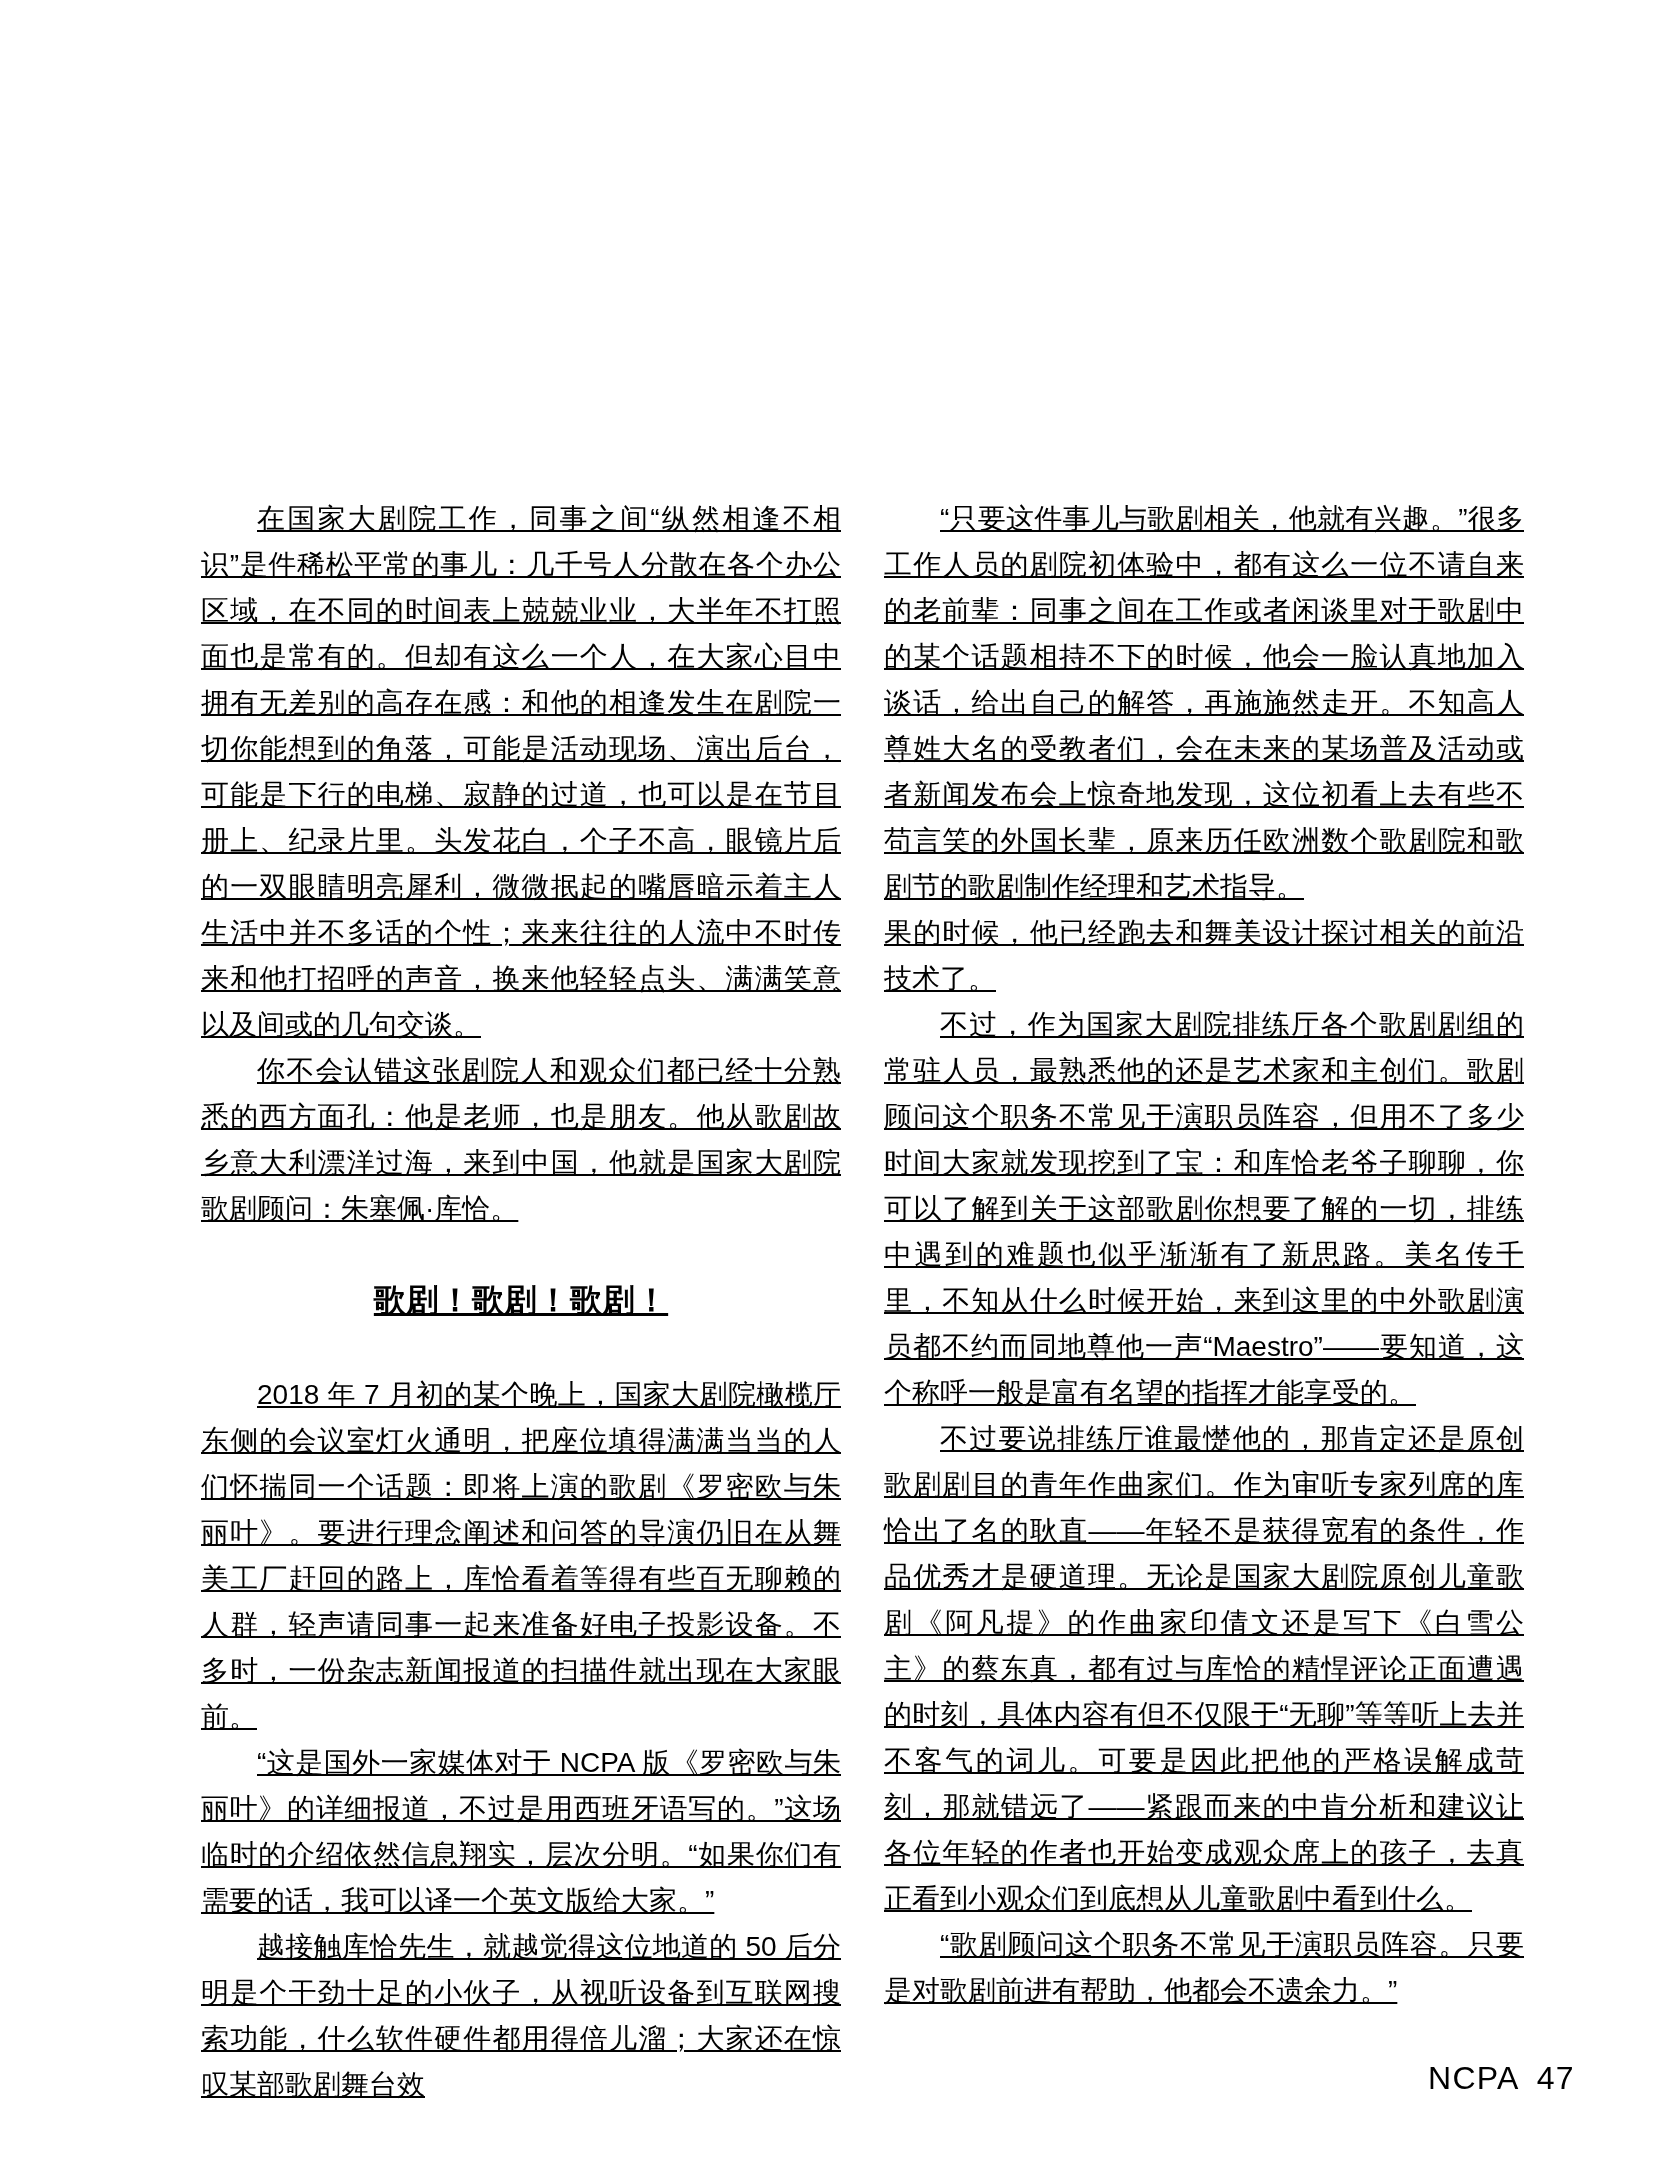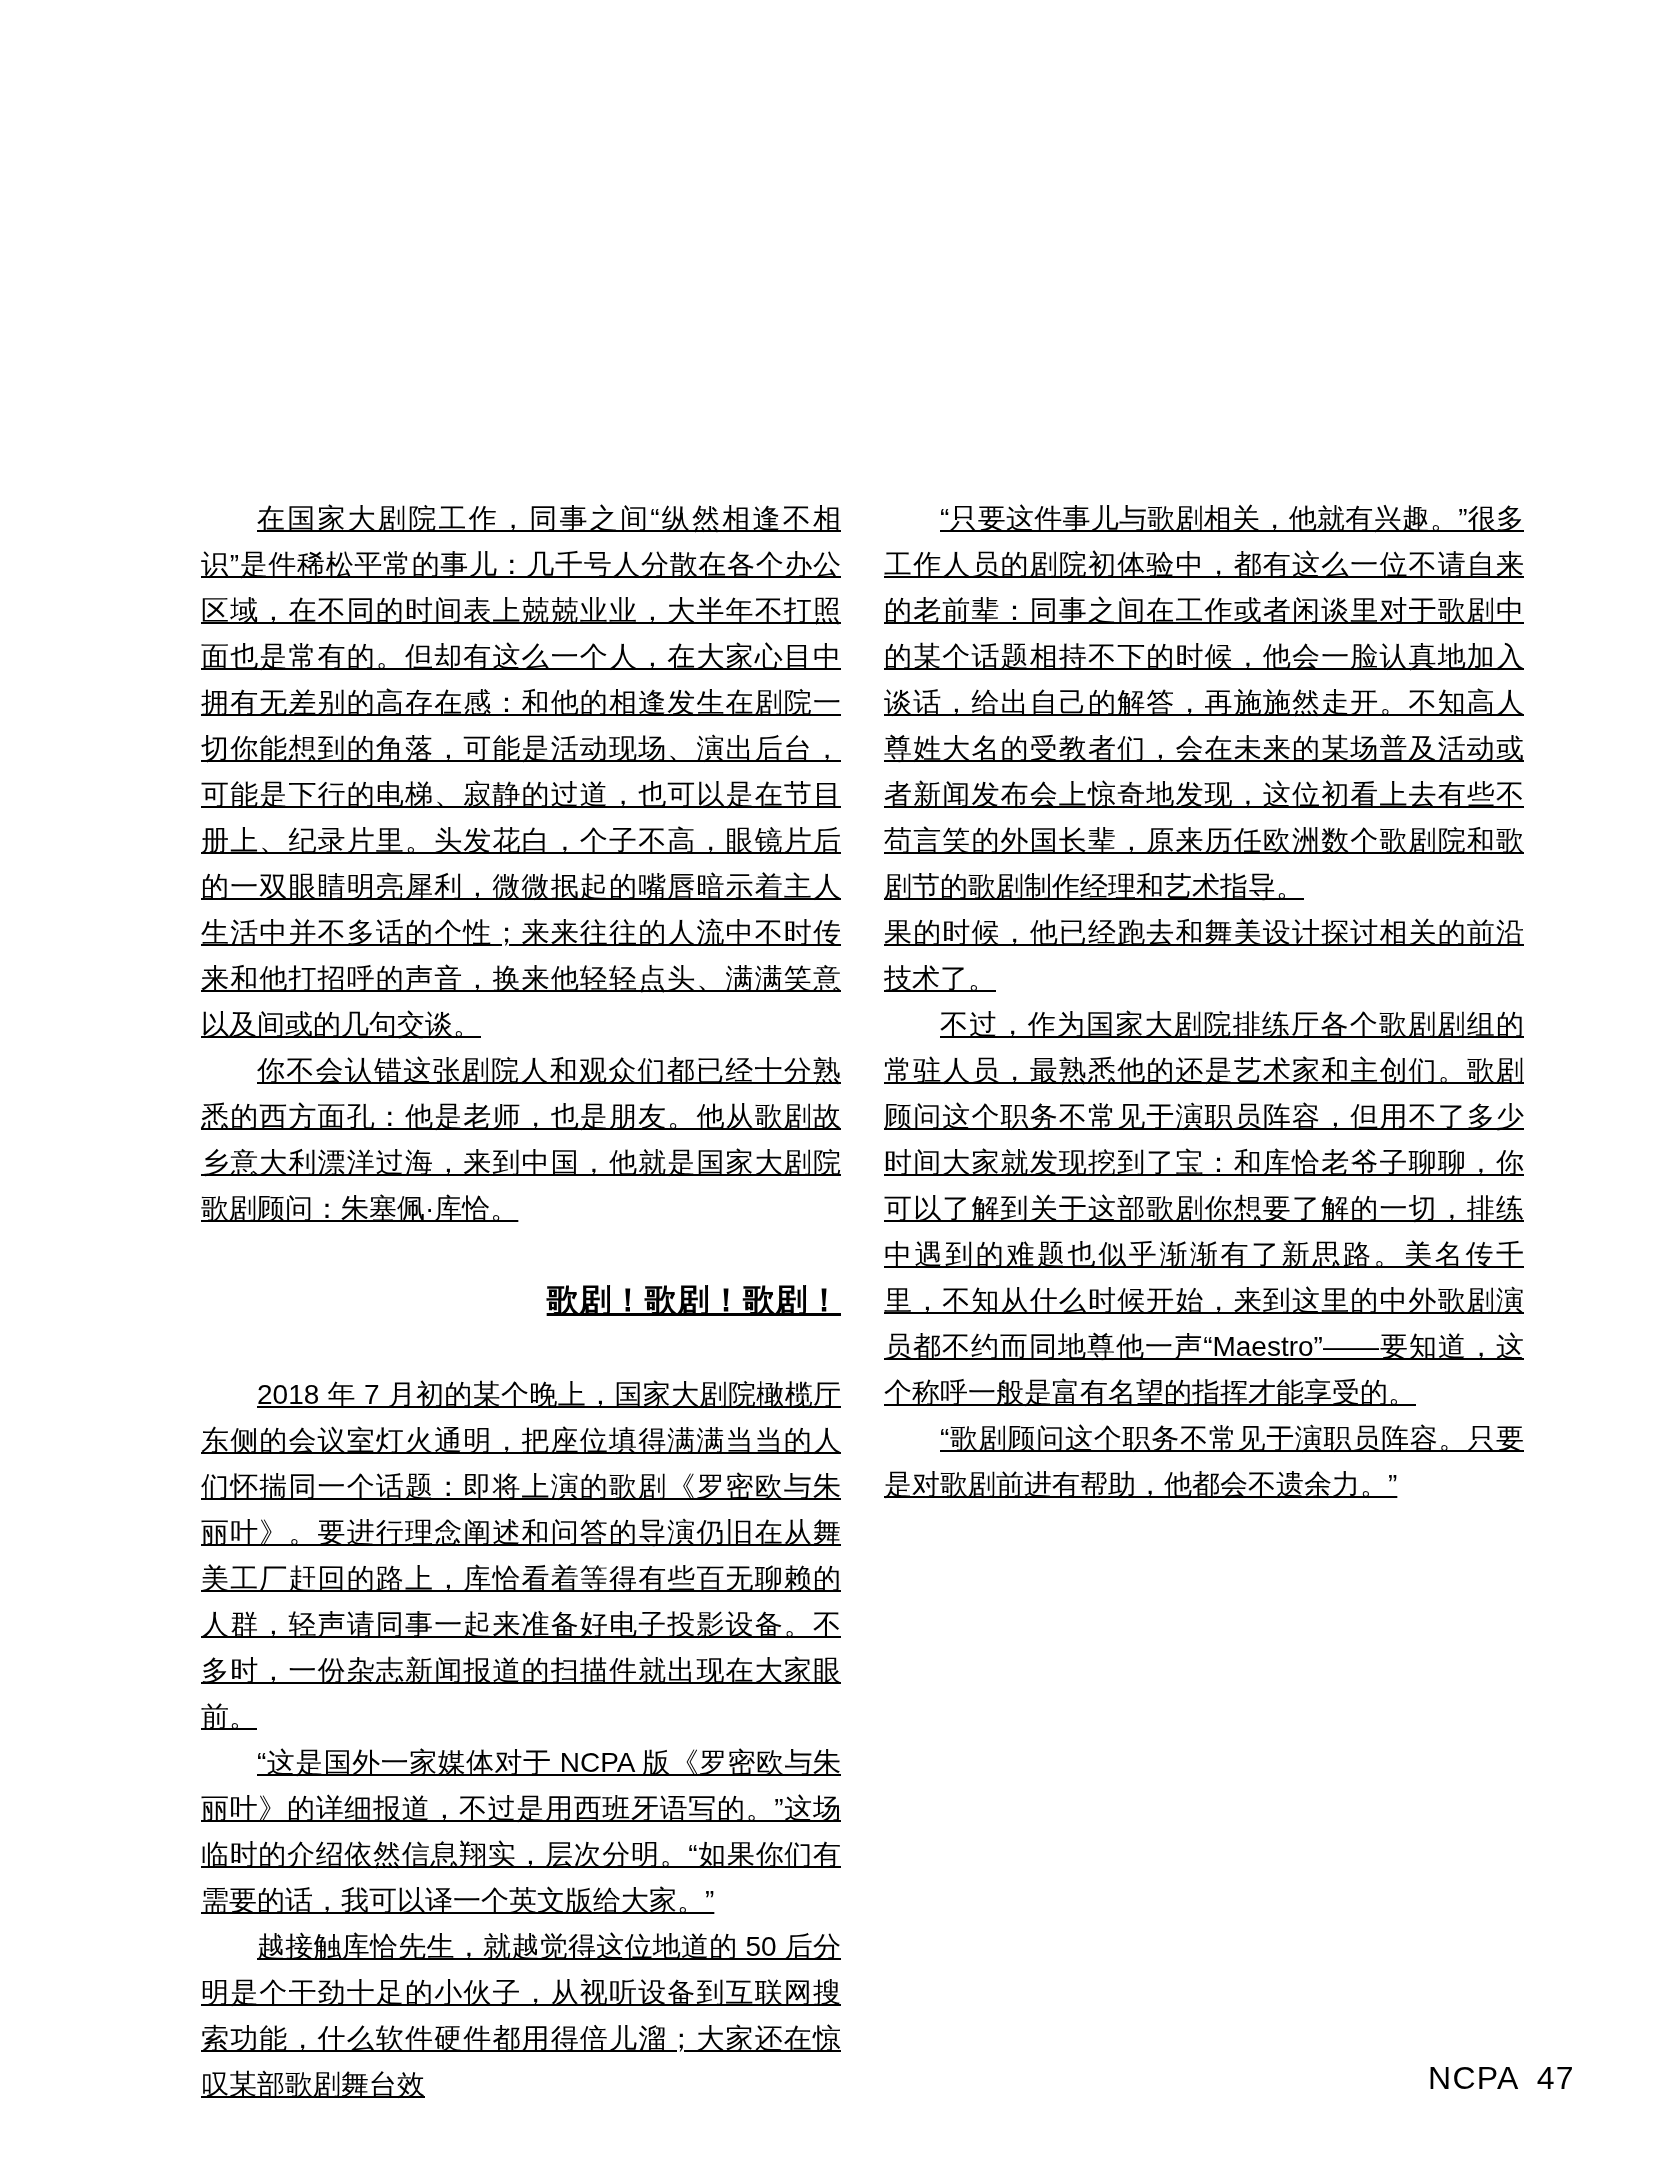--- a/index.html
+++ b/index.html
@@ -36,21 +36,21 @@
     text-indent: 2em;
   }
   .para.no-indent { text-indent: 0; }
   .section-heading {
     margin: 48px 0 51px 0;
     padding: 0;
     font-size: 32px;
     line-height: 41px;
     font-weight: 700;
     letter-spacing: 0.7px;
-    text-align: right;
+    text-align: center;
     text-indent: 0;
     color: #000000;
   }
   .page-footer {
     position: absolute;
     left: 1428px;
     top: 2061px;
     font-size: 32px;
     line-height: 34px;
     letter-spacing: 1.3px;
@@ -75,20 +75,21 @@
         <p class="para">“这是国外一家媒体对于 NCPA 版《罗密欧与朱丽叶》的详细报道，不过是用西班牙语写的。”这场临时的介绍依然信息翔实，层次分明。“如果你们有需要的话，我可以译一个英文版给大家。”</p>
         <p class="para">越接触库恰先生，就越觉得这位地道的 50 后分明是个干劲十足的小伙子，从视听设备到互联网搜索功能，什么软件硬件都用得倍儿溜；大家还在惊叹某部歌剧舞台效</p>
       </div>
   </section>
 
   <section class="column column-right">
     <div>
         <p class="para">“只要这件事儿与歌剧相关，他就有兴趣。”很多工作人员的剧院初体验中，都有这么一位不请自来的老前辈：同事之间在工作或者闲谈里对于歌剧中的某个话题相持不下的时候，他会一脸认真地加入谈话，给出自己的解答，再施施然走开。不知高人尊姓大名的受教者们，会在未来的某场普及活动或者新闻发布会上惊奇地发现，这位初看上去有些不苟言笑的外国长辈，原来历任欧洲数个歌剧院和歌剧节的歌剧制作经理和艺术指导。</p>
         <p class="para no-indent">果的时候，他已经跑去和舞美设计探讨相关的前沿技术了。</p>
         <p class="para">不过，作为国家大剧院排练厅各个歌剧剧组的常驻人员，最熟悉他的还是艺术家和主创们。歌剧顾问这个职务不常见于演职员阵容，但用不了多少时间大家就发现挖到了宝：和库恰老爷子聊聊，你可以了解到关于这部歌剧你想要了解的一切，排练中遇到的难题也似乎渐渐有了新思路。美名传千里，不知从什么时候开始，来到这里的中外歌剧演员都不约而同地尊他一声“Maestro”——要知道，这个称呼一般是富有名望的指挥才能享受的。</p>
+        <p class="para">不过要说排练厅谁最憷他的，那肯定还是原创歌剧剧目的青年作曲家们。作为审听专家列席的库恰出了名的耿直——年轻不是获得宽宥的条件，作品优秀才是硬道理。无论是国家大剧院原创儿童歌剧《阿凡提》的作曲家印倩文还是写下《白雪公主》的蔡东真，都有过与库恰的精悍评论正面遭遇的时刻，具体内容有但不仅限于“无聊”等等听上去并不客气的词儿。可要是因此把他的严格误解成苛刻，那就错远了——紧跟而来的中肯分析和建议让各位年轻的作者也开始变成观众席上的孩子，去真正看到小观众们到底想从儿童歌剧中看到什么。</p>
         <p class="para">“歌剧顾问这个职务不常见于演职员阵容。只要是对歌剧前进有帮助，他都会不遗余力。”</p>
       </div>
   </section>
 
   <footer class="page-footer">
     <span>NCPA</span><span class="page-number">47</span>
   </footer>
 
 </div>
 

